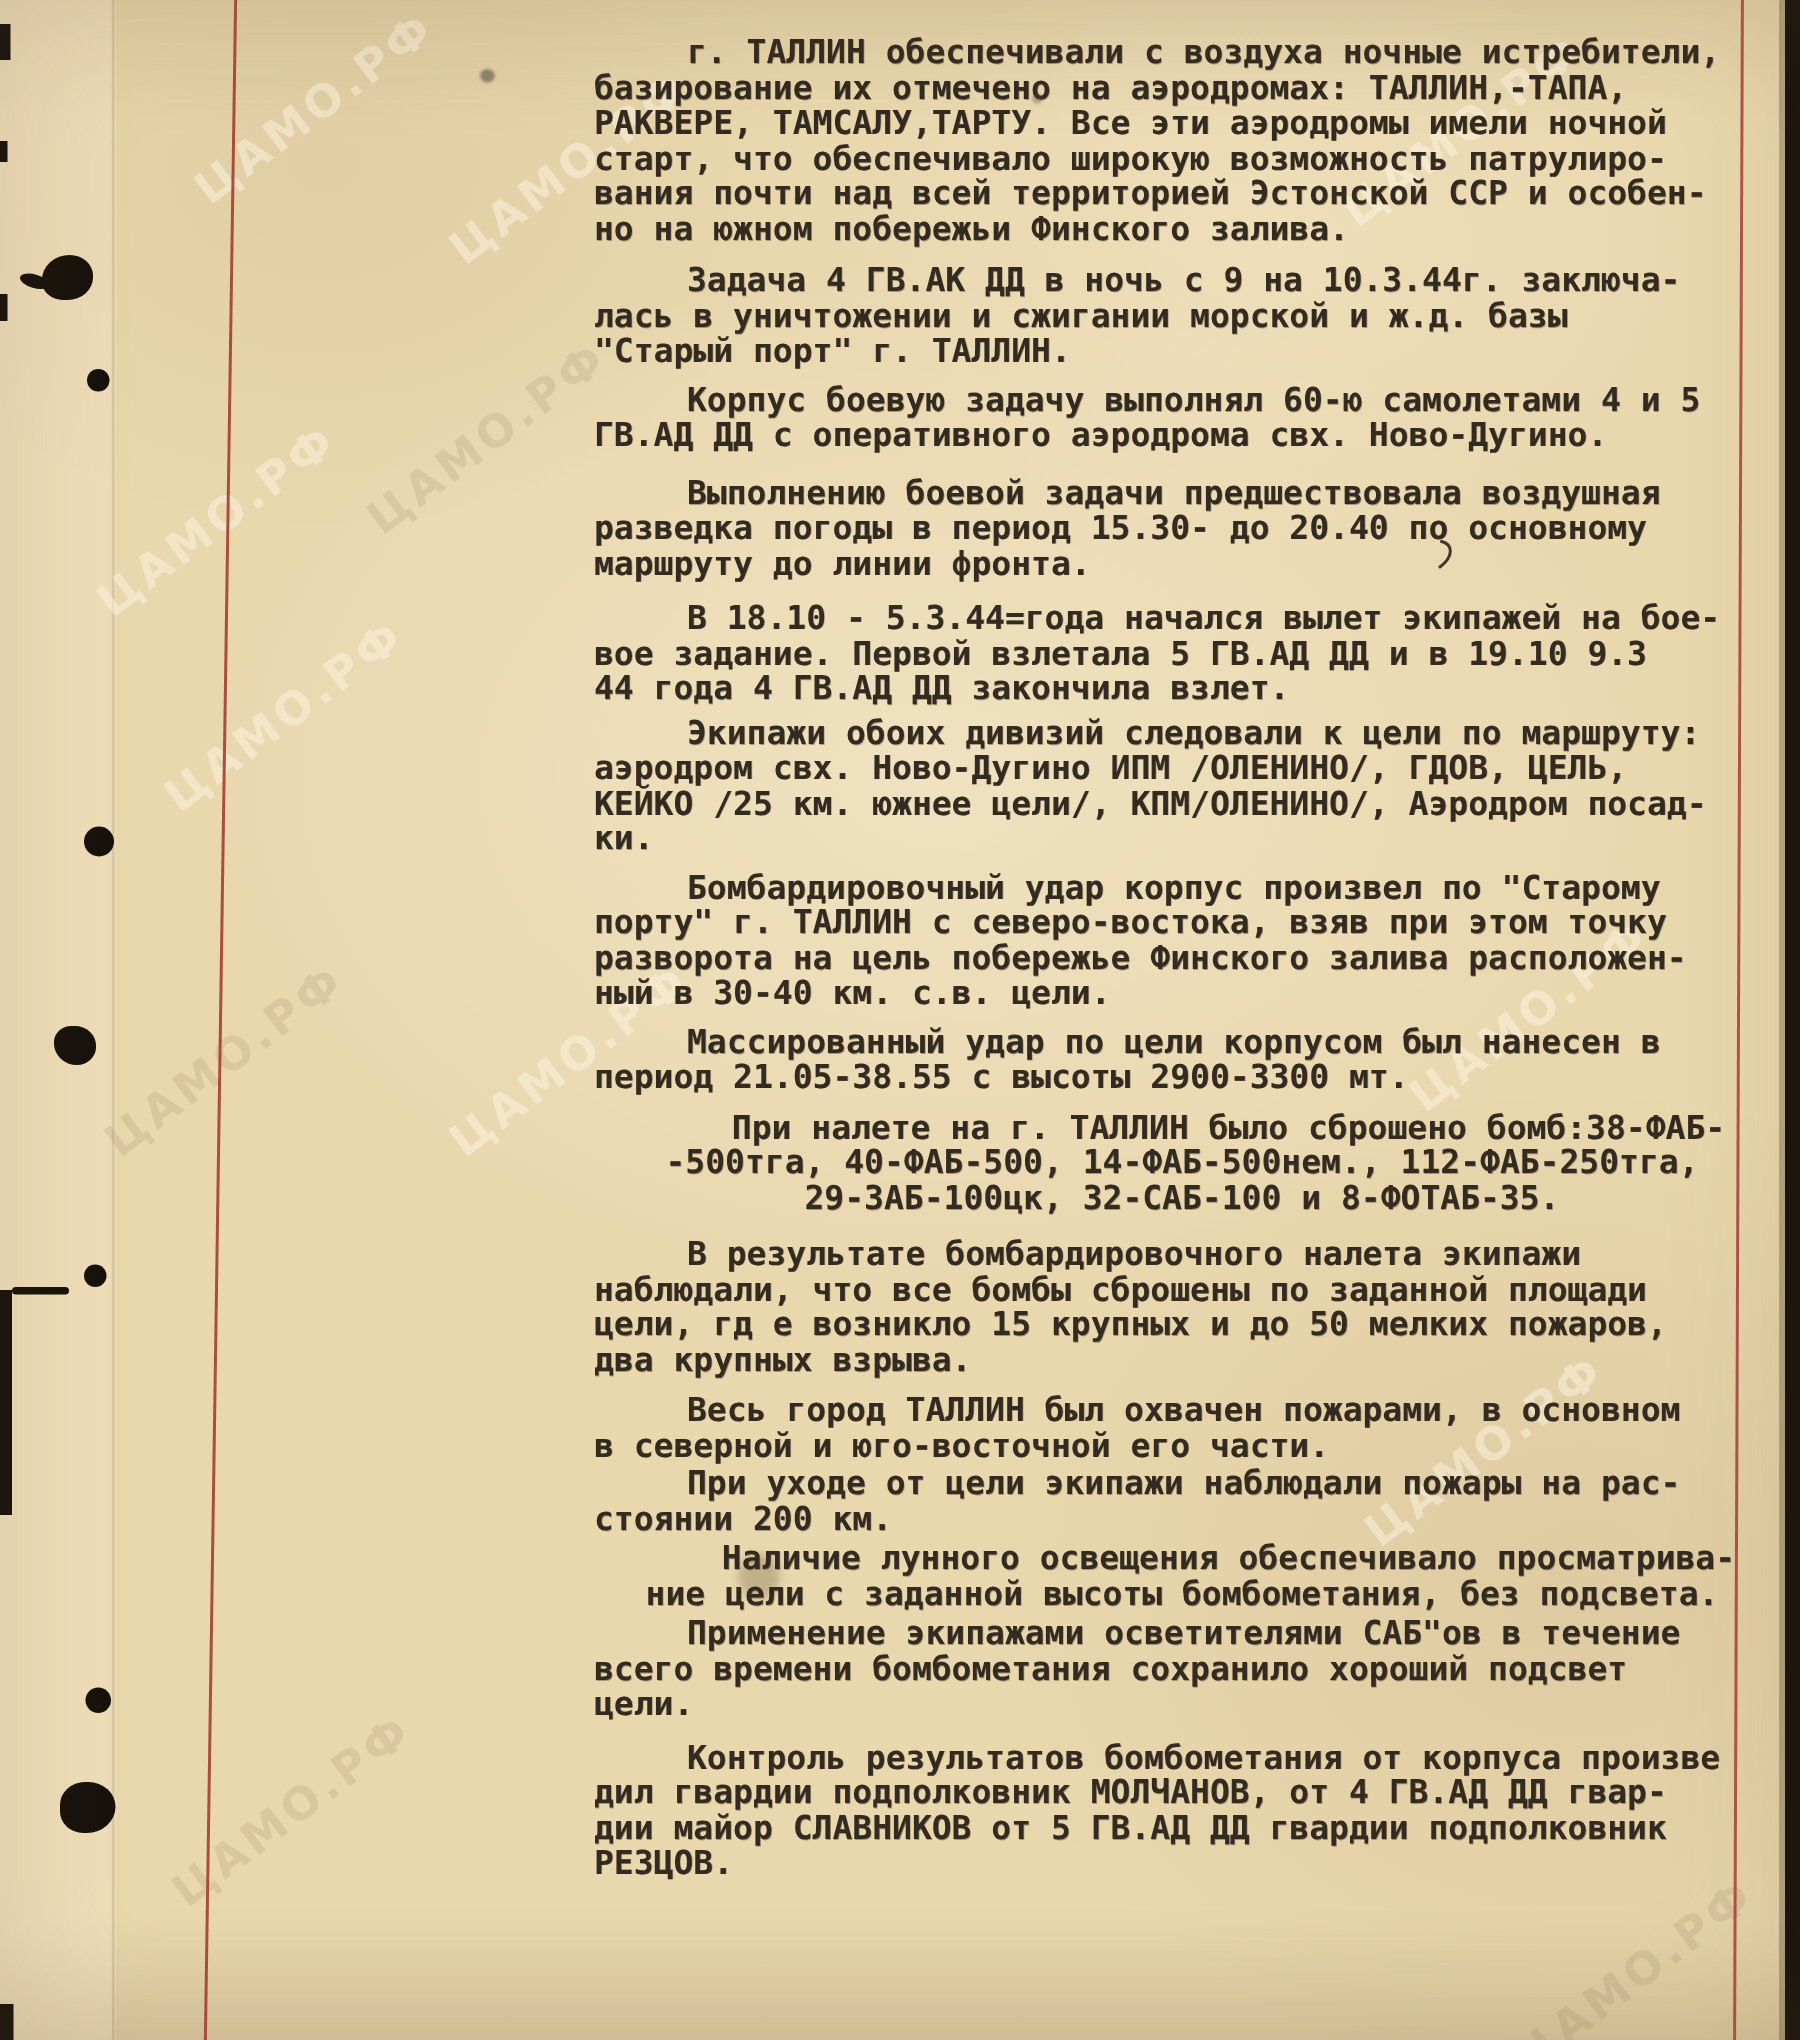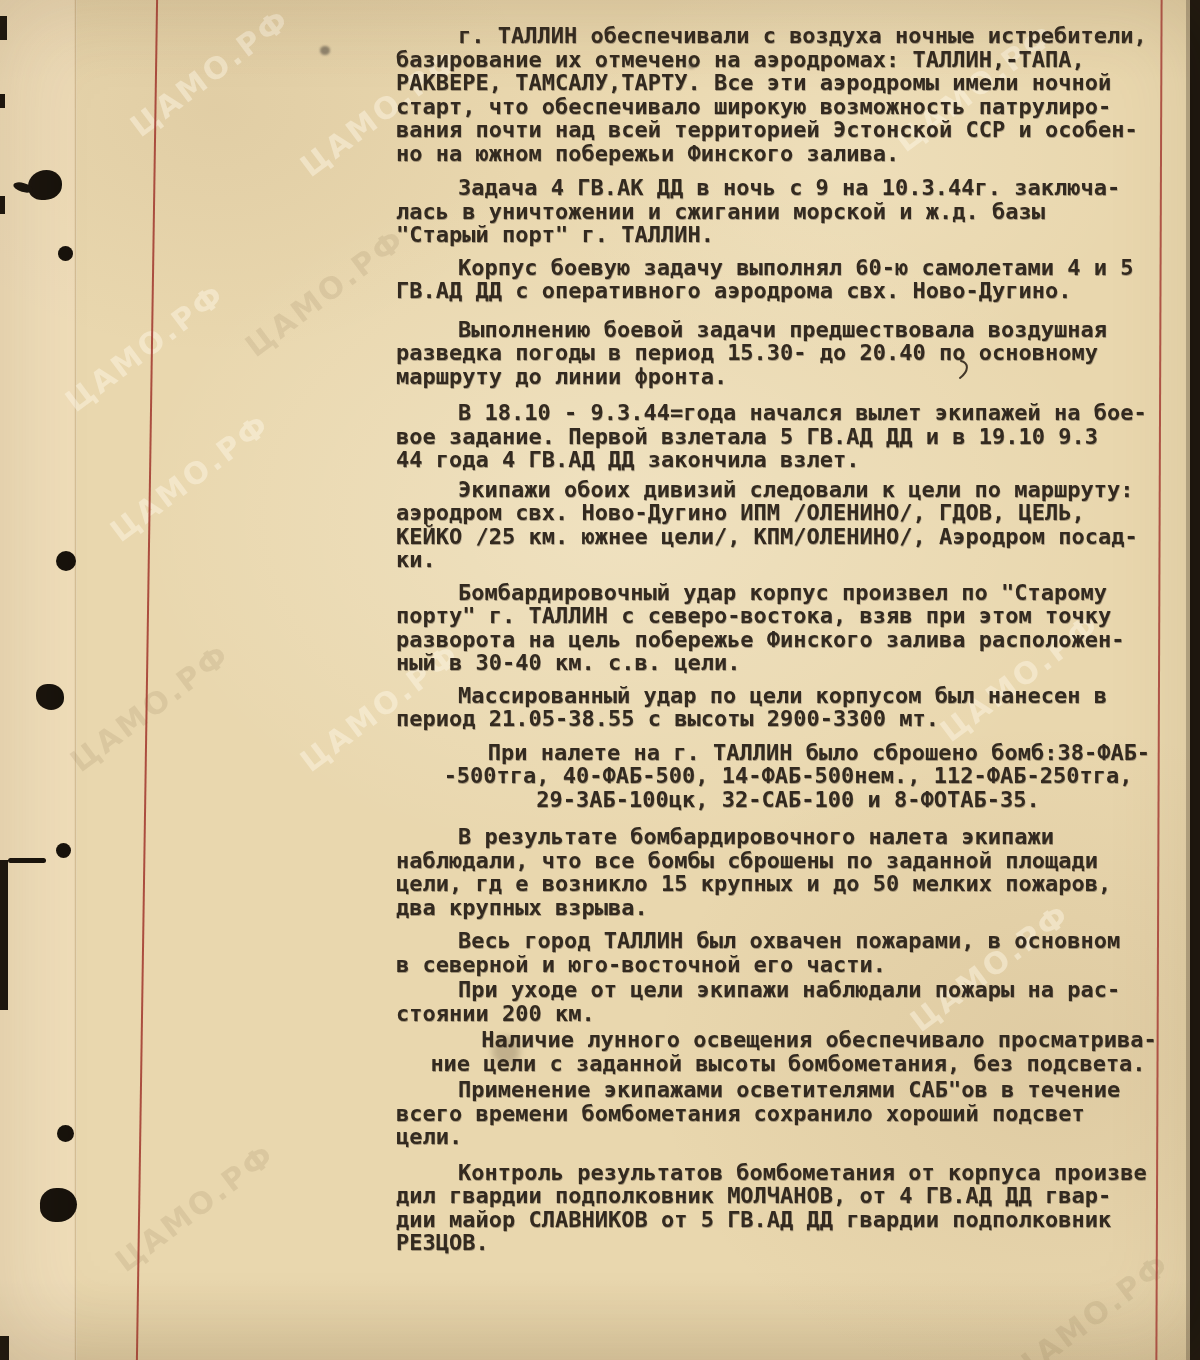--- a/index.html
+++ b/index.html
@@ -110,21 +110,21 @@
 вания почти над всей территорией Эстонской ССР и особен-
 но на южном побережьи Финского залива.</p>
     <p class="para p2">Задача 4 ГВ.АК ДД в ночь с 9 на 10.3.44г. заключа-
 лась в уничтожении и сжигании морской и ж.д. базы
 "Старый порт" г. ТАЛЛИН.</p>
     <p class="para p3">Корпус боевую задачу выполнял 60-ю самолетами 4 и 5
 ГВ.АД ДД с оперативного аэродрома свх. Ново-Дугино.</p>
     <p class="para p4">Выполнению боевой задачи предшествовала воздушная
 разведка погоды в период 15.30- до 20.40 по основному
 маршруту до линии фронта.</p>
-    <p class="para p5">В 18.10 - 9.3.44=года начался вылет экипажей на бое-
+    <p class="para p5">В 18.10 - 5.3.44=года начался вылет экипажей на бое-
 вое задание. Первой взлетала 5 ГВ.АД ДД и в 19.10 9.3
 44 года 4 ГВ.АД ДД закончила взлет.</p>
     <p class="para p6">Экипажи обоих дивизий следовали к цели по маршруту:
 аэродром свх. Ново-Дугино ИПМ /ОЛЕНИНО/, ГДОВ, ЦЕЛЬ,
 КЕЙКО /25 км. южнее цели/, КПМ/ОЛЕНИНО/, Аэродром посад-
 ки.</p>
     <p class="para p7">Бомбардировочный удар корпус произвел по "Старому
 порту" г. ТАЛЛИН с северо-востока, взяв при этом точку
 разворота на цель побережье Финского залива расположен-
 ный в 30-40 км. с.в. цели.</p>

